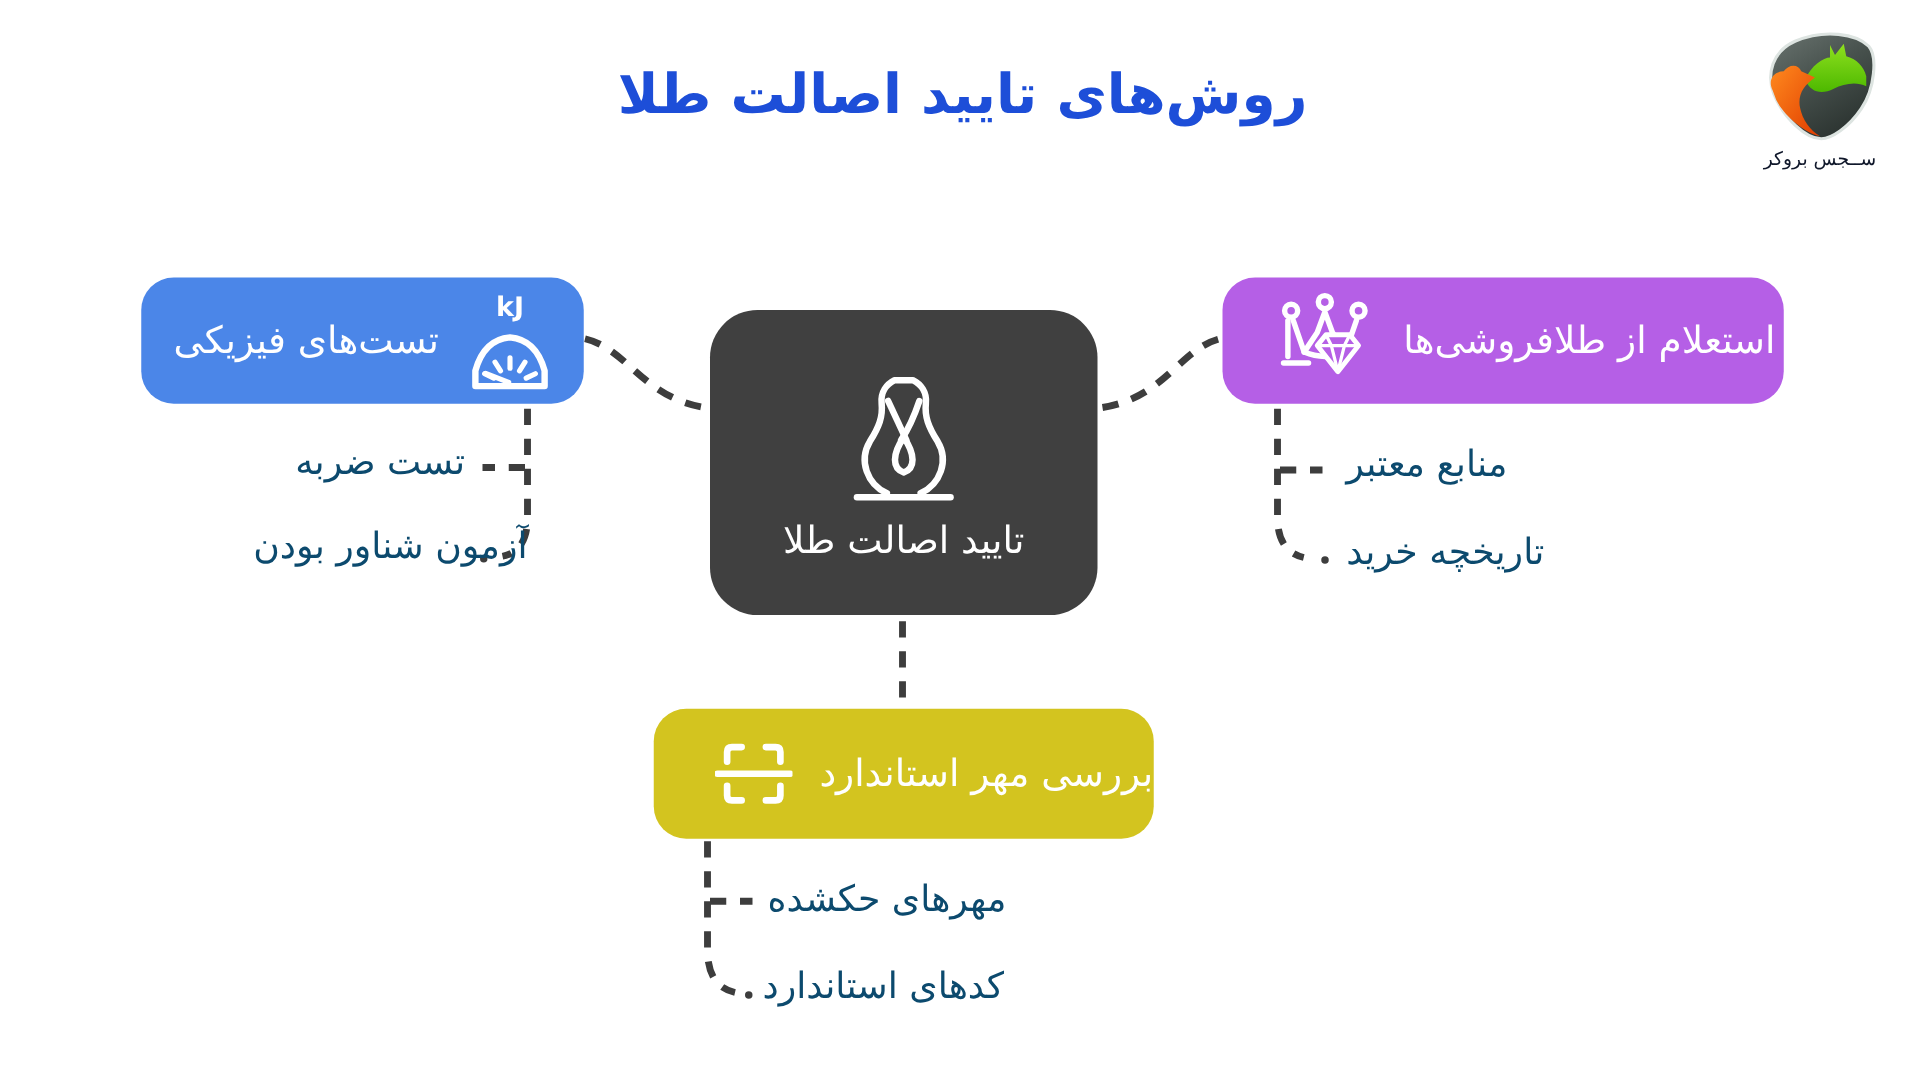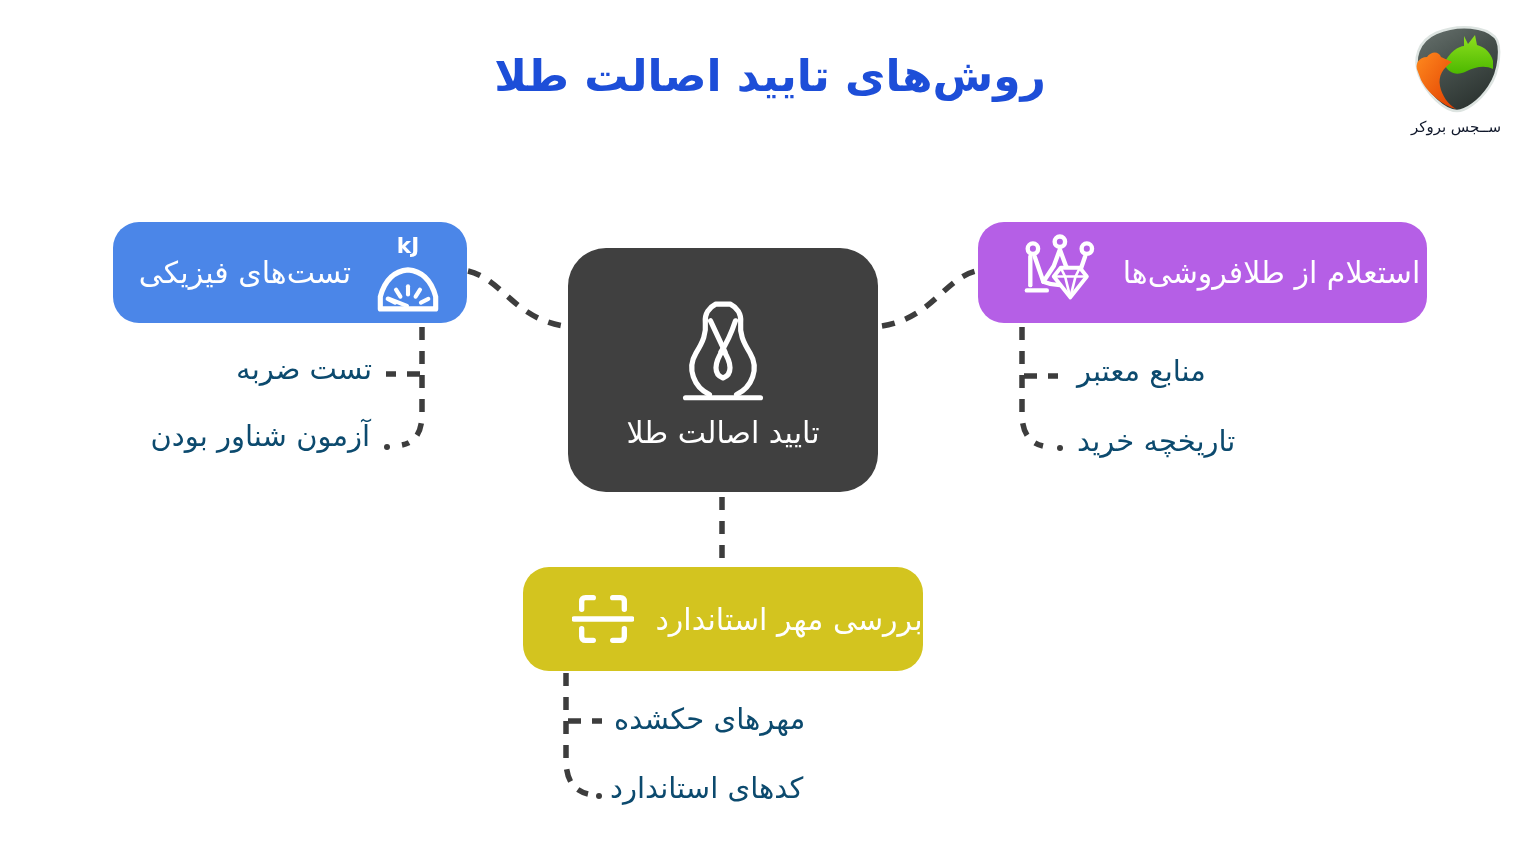--- a/index.html
+++ b/index.html
@@ -30,21 +30,21 @@
     left:568px;top:248px;width:310px;height:244px;border-radius:38px;
     flex-direction:column;gap:4px;
   }
   .node svg{flex:0 0 auto;}
   
   .leaf{
     position:absolute;font-size:29px;color:#0c4a6e;direction:rtl;
     white-space:nowrap;line-height:1.15;
   }
   .leaf-l1{top:353px;right:1168px;text-align:right;}
-  .leaf-l2{top:420px;right:1170px;text-align:center;}
+  .leaf-l2{top:420px;right:1118px;text-align:center;}
   .leaf-r1{top:355px;left:1077px;}
   .leaf-r2{top:425px;left:1077px;}
   .leaf-b1{top:703px;left:614px;}
   .leaf-b2{top:772px;left:610px;}
 </style>
 </head>
 <body>
 
 <div class="stage">
 

